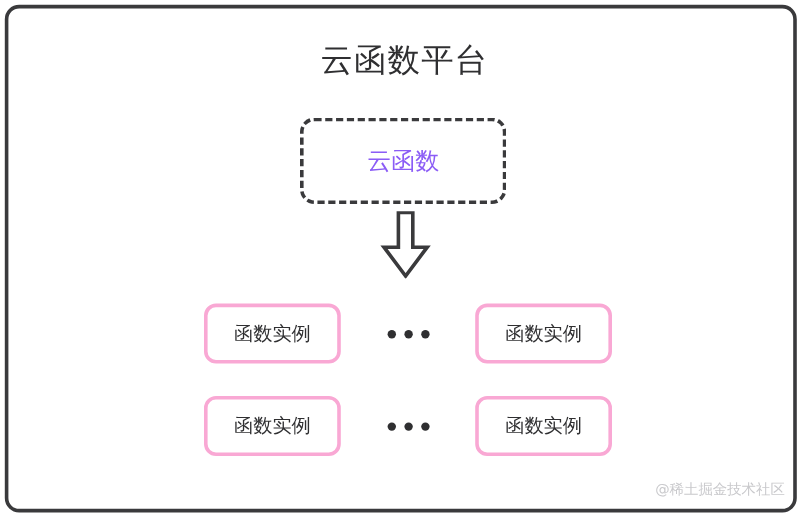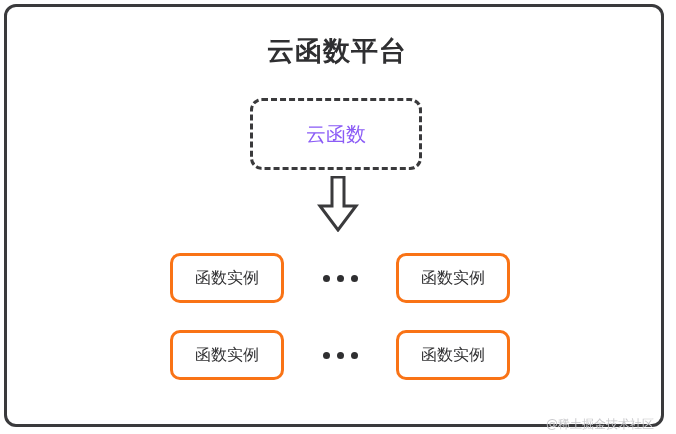--- a/index.html
+++ b/index.html
@@ -35,21 +35,21 @@
   }
 
   
   .platform-title {
     position: absolute;
     left: 0;
     top: 26px;
     width: 660px;
     text-align: center;
     font-size: 27px;
-    font-weight: bold;
+    font-weight: normal;
     color: #2f2f31;
     letter-spacing: 1px;
     line-height: 36px;
     white-space: nowrap;
   }
 
   
   .cloud-func-box {
     position: absolute;
     left: 250px;
@@ -93,21 +93,21 @@
     align-items: center;
     justify-content: space-between;
   }
   .instance-row.row-1 { top: 253px; }
   .instance-row.row-2 { top: 330px; }
 
   .instance-box {
     box-sizing: border-box;
     width: 114px;
     height: 50px;
-    border: 3px solid #f97316;
+    border: 3px solid #f9a8d4;
     border-radius: 10px;
     background: #ffffff;
     display: flex;
     align-items: center;
     justify-content: center;
   }
   .instance-label {
     font-size: 16px;
     color: #2f2f31;
     line-height: 22px;
@@ -125,21 +125,21 @@
     width: 7px;
     height: 7px;
     border-radius: 50%;
     background: #2f2f31;
   }
 
   
   .watermark {
     position: absolute;
     right: 22px;
-    bottom: 2px;
+    bottom: 18px;
     font-size: 12px;
     color: #c9c9cc;
     line-height: 16px;
     white-space: nowrap;
     user-select: none;
   }
 </style>
 </head>
 <body>
 

